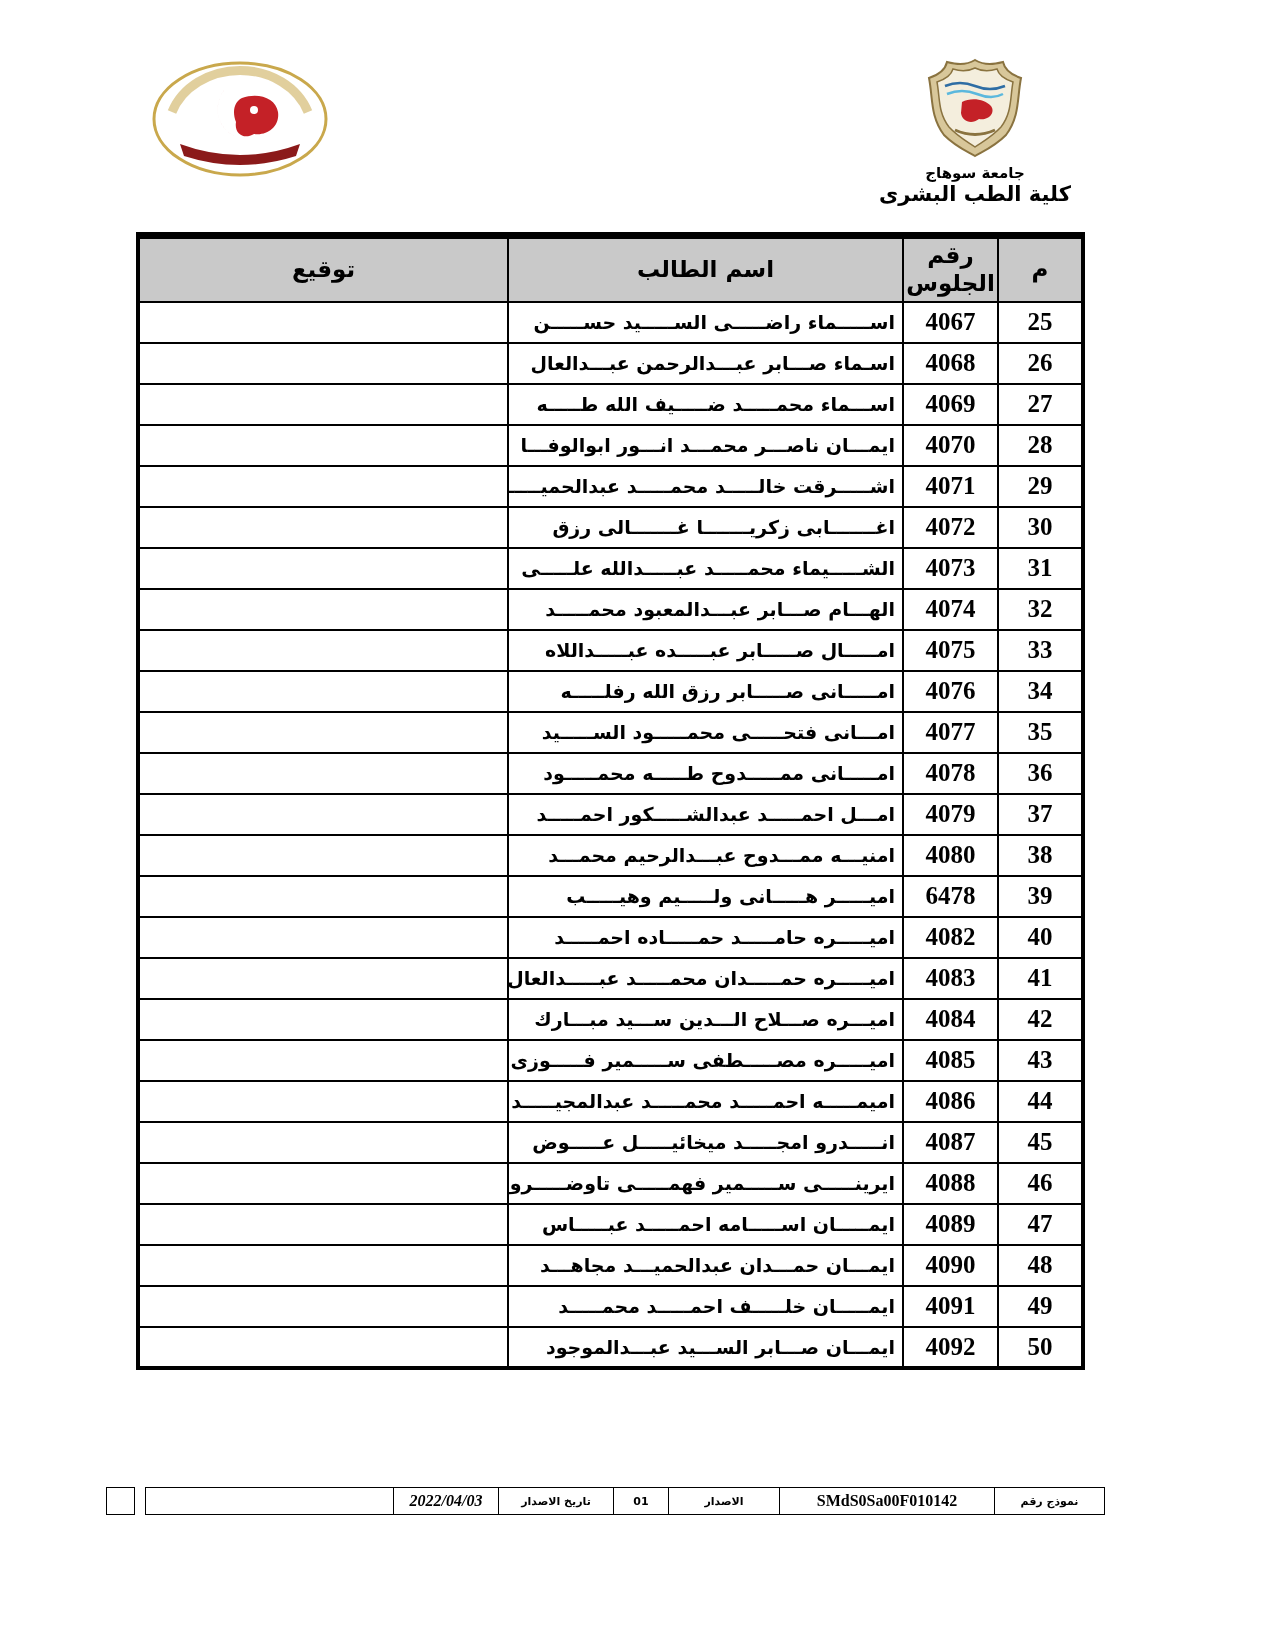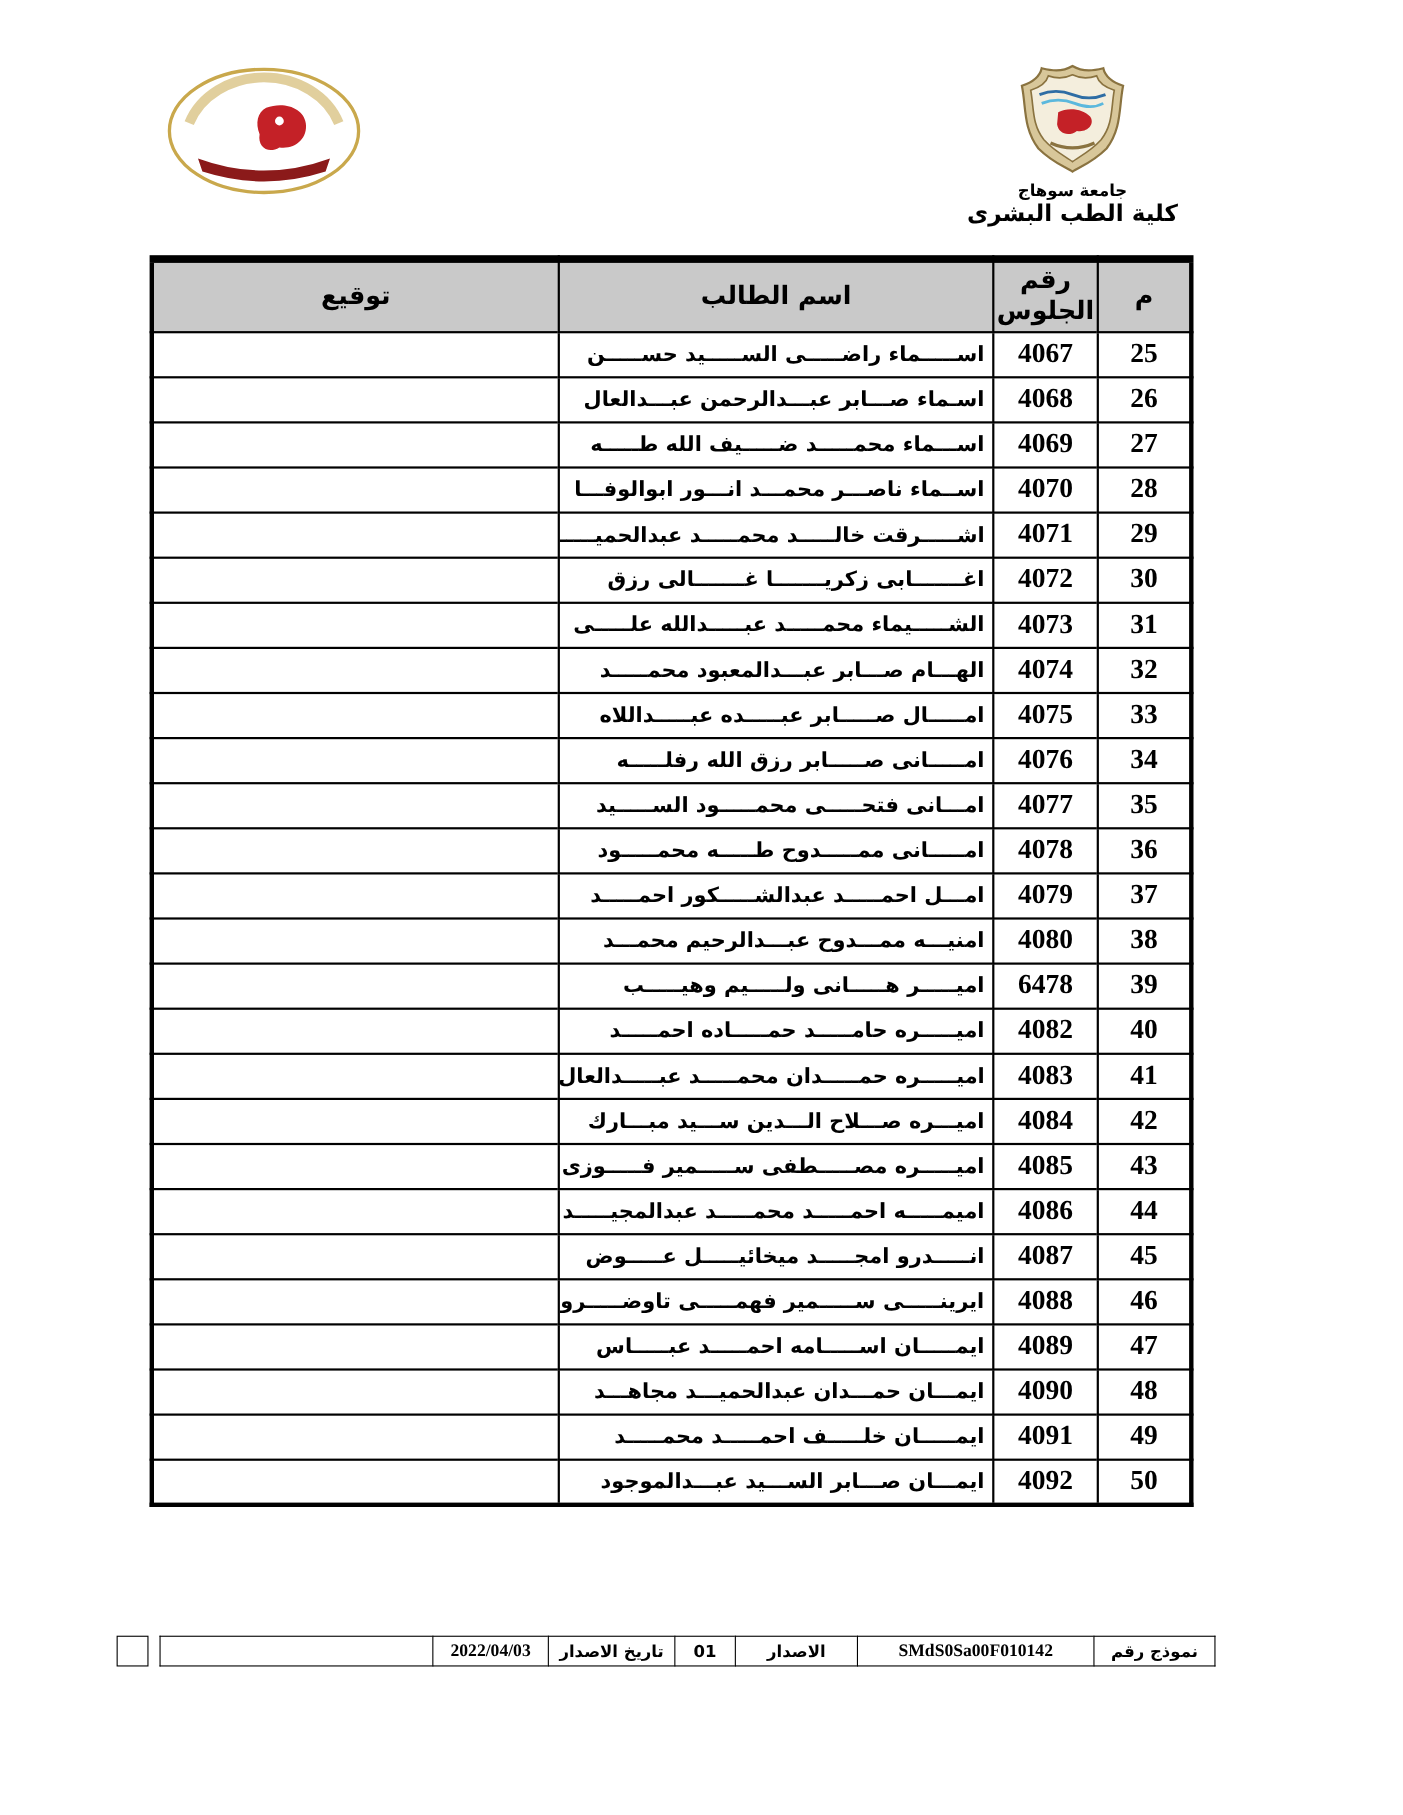--- a/index.html
+++ b/index.html
@@ -87,36 +87,36 @@
   }
   table.footer-table {
     position:absolute; top:1487px; right:170px;
     width:960px; height:28px;
     border-collapse:collapse;
     border:1.5px solid #000;
     table-layout:fixed;
   }
   .footer-table td {
     border:1.5px solid #000;
-    font-size:15px; font-weight:bold;
+    font-size:11px; font-weight:bold;
     text-align:center;
     vertical-align:middle;
     overflow:hidden; white-space:nowrap;
   }
   .footer-table td.ltr {
     direction:ltr;
     font-family:"Liberation Serif", serif;
     font-size:16px;
   }
   .fc-form  { width:110px; }
   .fc-code  { width:215px; }
   .fc-issue { width:111px;  }
   .fc-issno { width:55px;  }
   .fc-datel { width:115px; }
-  .fc-datev { width:105px; }
+  .fc-datev { width:105px;font-style:italic; }
   .fc-empty { }
 </style>
 </head>
 <body>
 
 <div class="page">
 
   <div class="uni-block">
     <svg width="100" height="100" viewBox="0 0 100 100">
       <path d="M50 2 C60 8 70 6 78 4 C80 13 90 18 96 20 C92 40 95 58 81 77 C68 90 56 94 50 98 C44 94 32 90 19 77 C5 58 8 40 4 20 C10 18 20 13 22 4 C30 6 40 8 50 2 Z" fill="#d8c79a" stroke="#8a7340" stroke-width="2"></path>
@@ -169,21 +169,21 @@
     <tr>
       <td class="num-cell">27</td>
       <td class="seat-cell">4069</td>
       <td class="name-cell">اســـماء محمـــــد ضـــــيف الله طـــــه</td>
       <td class="sig-cell"></td>
     </tr>
 
     <tr>
       <td class="num-cell">28</td>
       <td class="seat-cell">4070</td>
-      <td class="name-cell">اســماء ناصـــر محمـــد انـــور ابوالوفـــا</td>
+      <td class="name-cell">ايمـــان ناصـــر محمـــد انـــور ابوالوفـــا</td>
       <td class="sig-cell"></td>
     </tr>
 
     <tr>
       <td class="num-cell">29</td>
       <td class="seat-cell">4071</td>
       <td class="name-cell">اشـــــرقت خالـــــد محمـــــد عبدالحميـــــد</td>
       <td class="sig-cell"></td>
     </tr>
 

